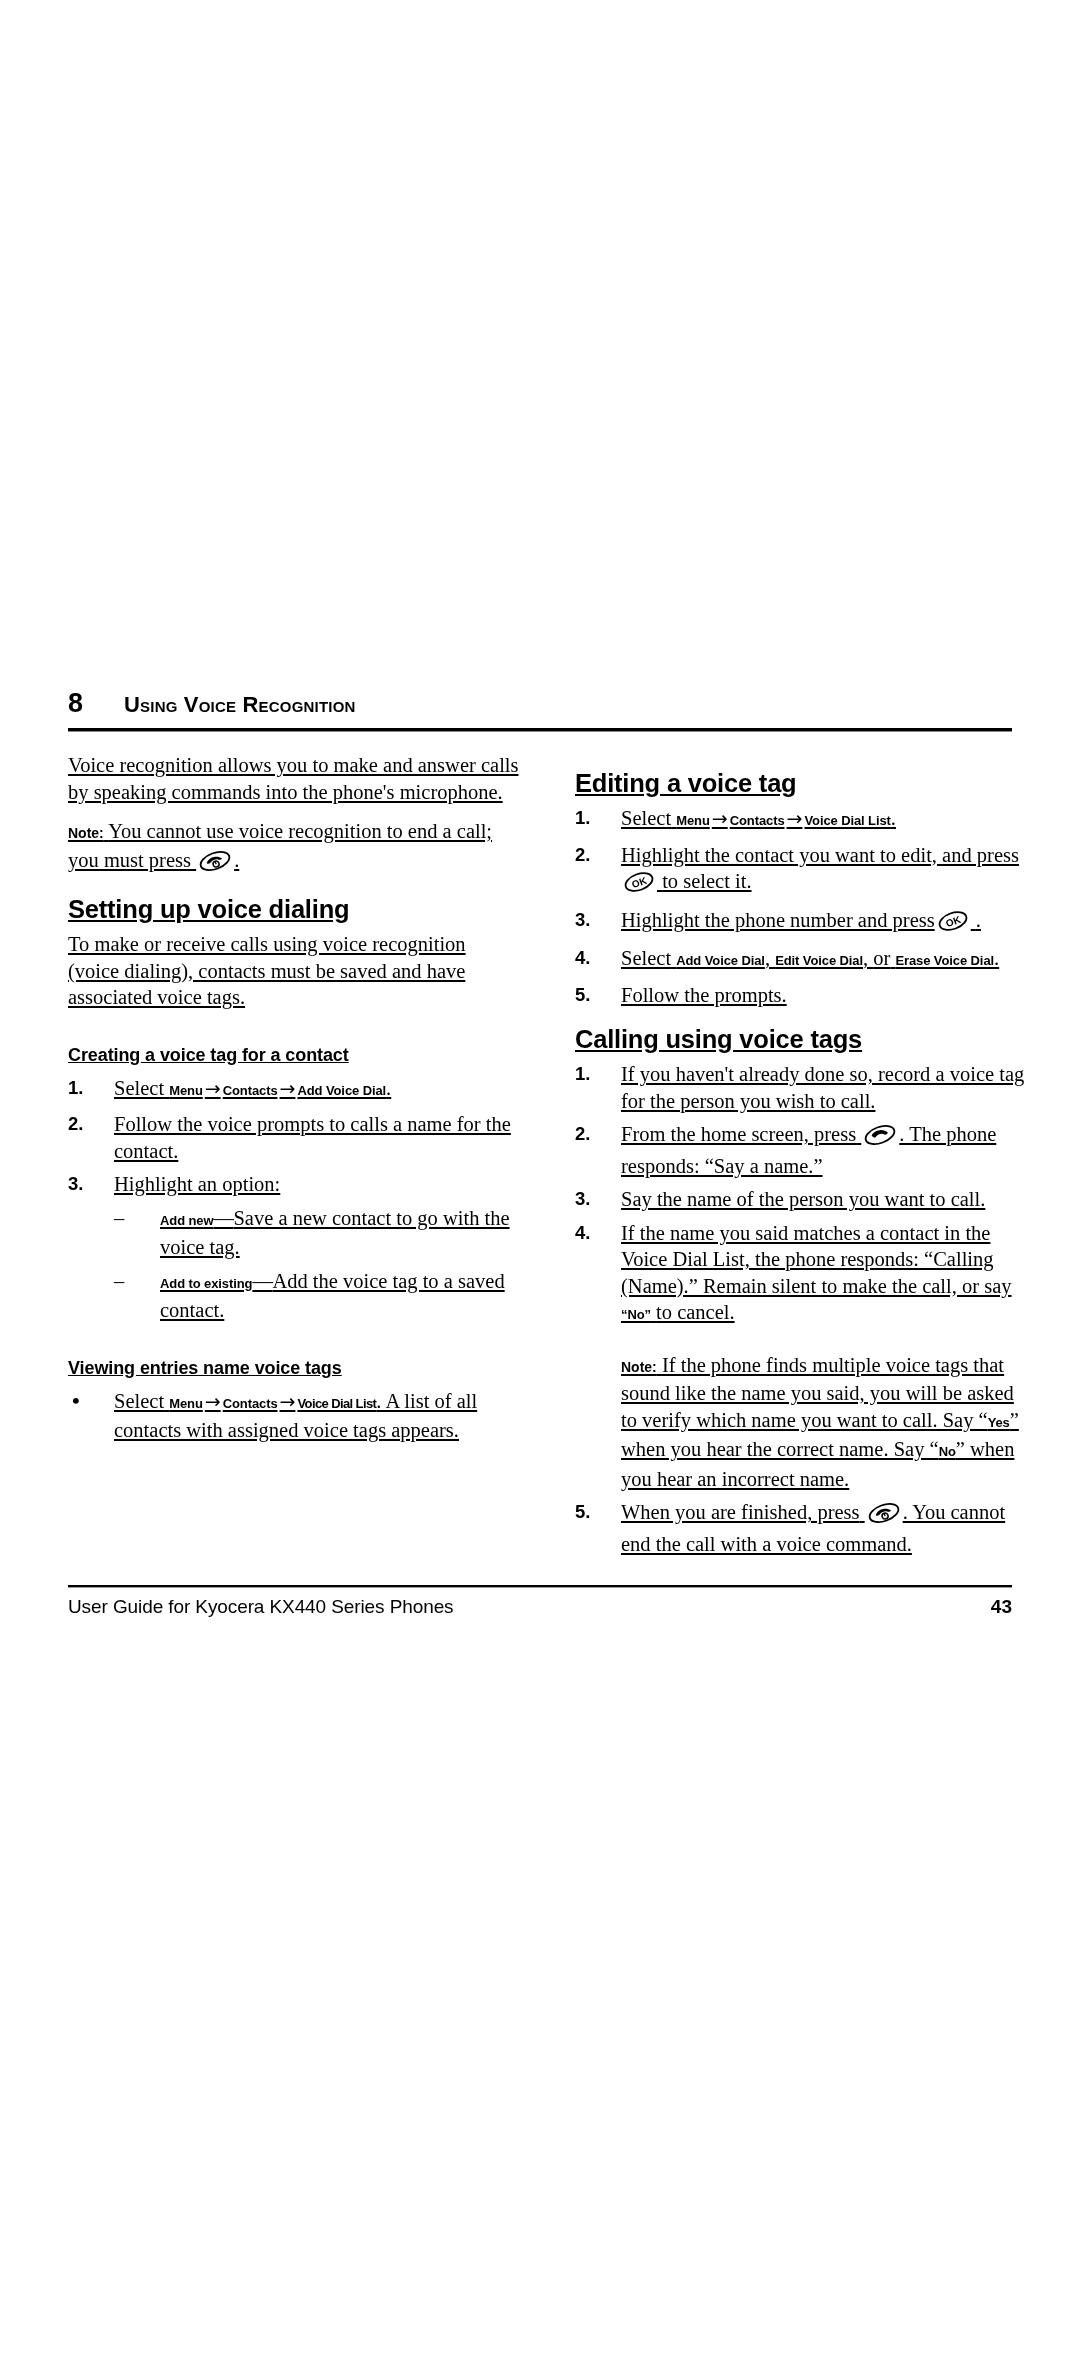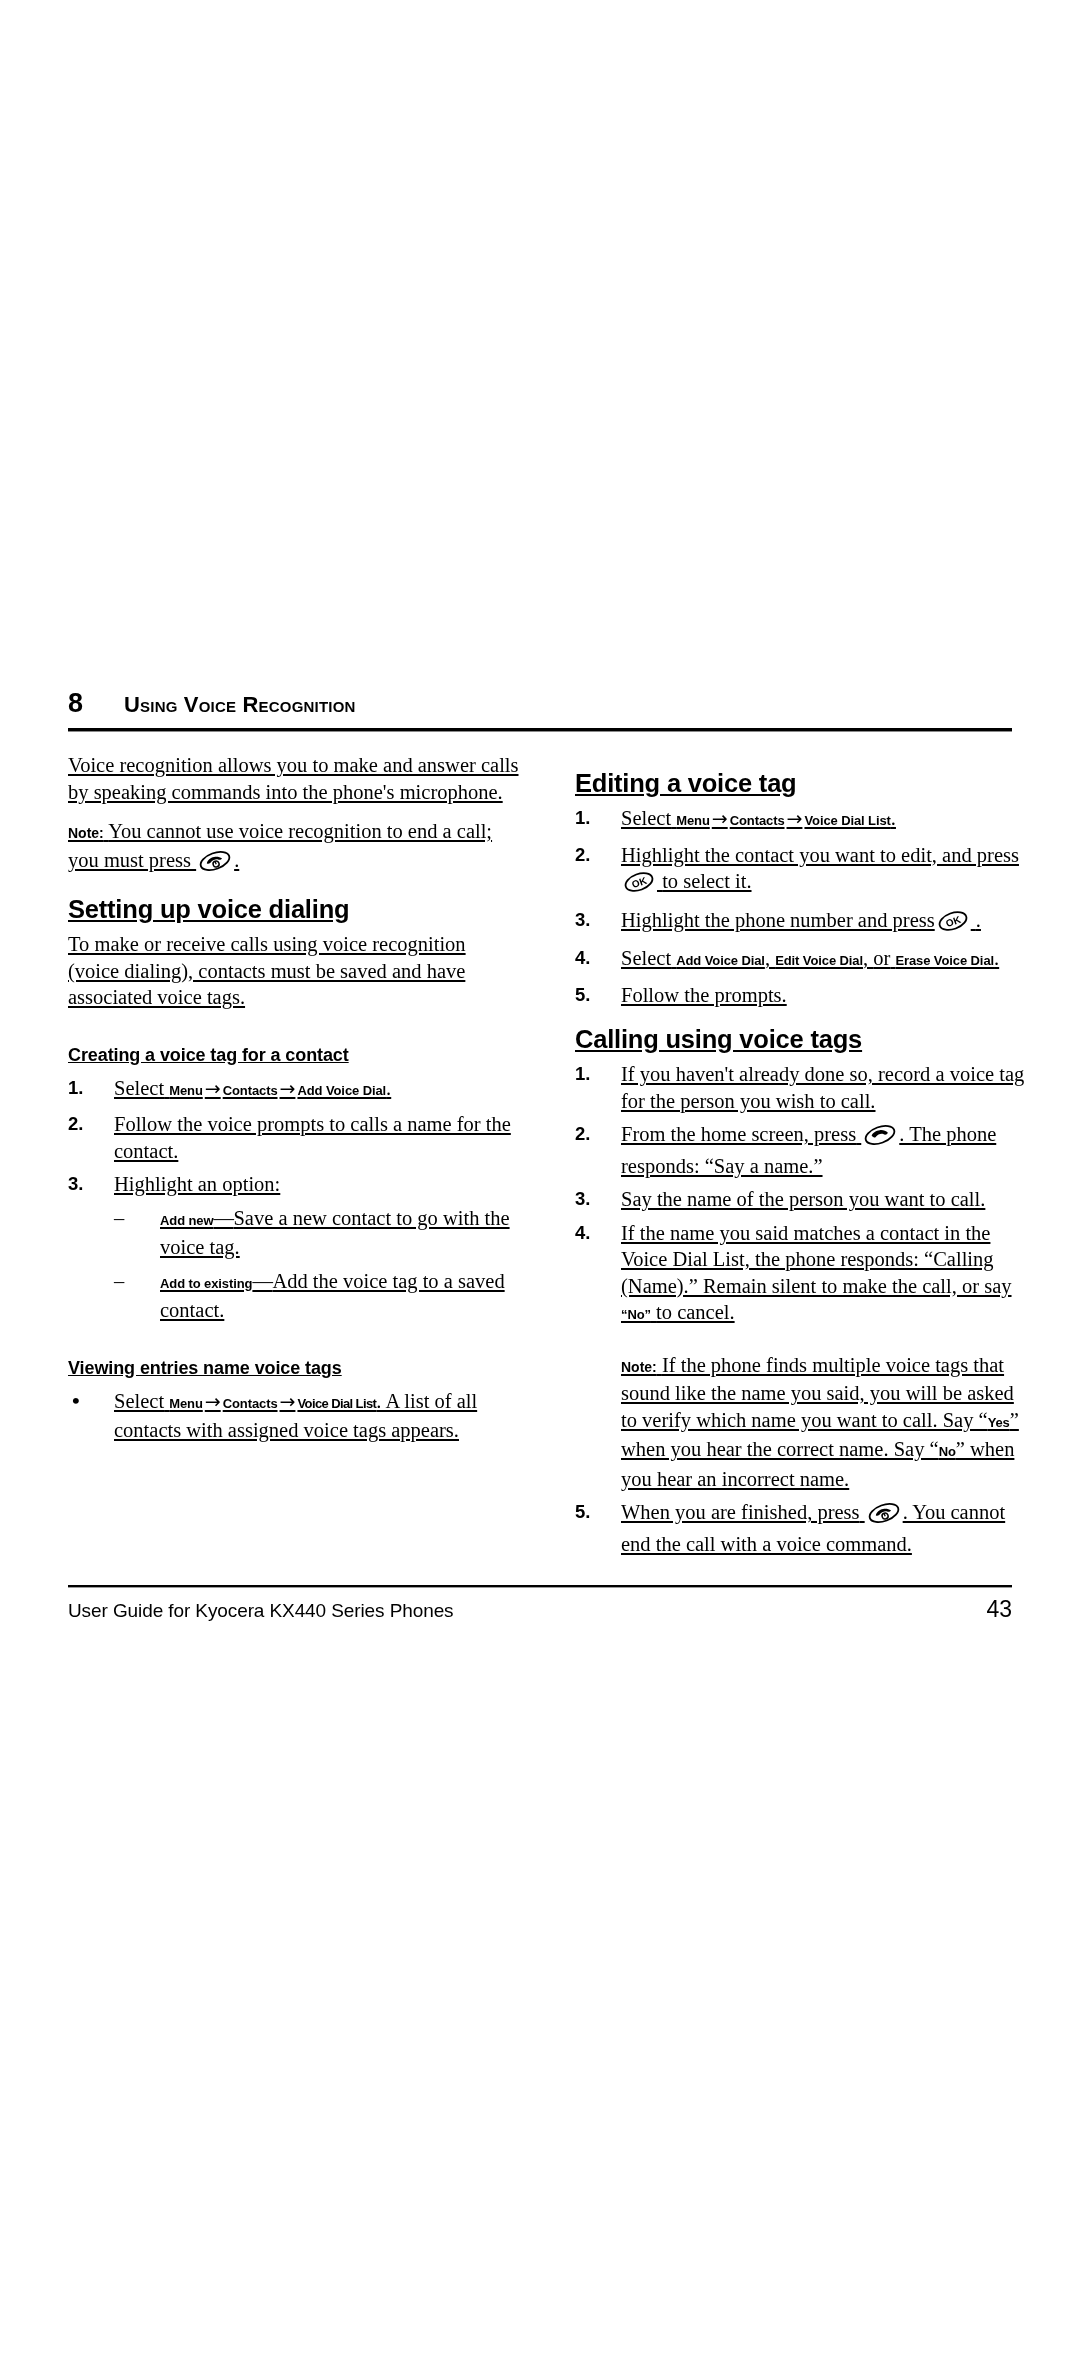--- a/index.html
+++ b/index.html
@@ -192,21 +192,21 @@
     margin-bottom: 8px;
   }
   .footer-row {
     display: flex;
     justify-content: space-between;
     align-items: baseline;
     font-family: "Liberation Sans", "DejaVu Sans", sans-serif;
     font-size: 19px;
   }
   .footer-left { letter-spacing: -0.1px; }
-  .footer-right { font-size: 23px; }
+  .footer-right { font-size: 19px; font-weight: bold; }
 </style>
 </head>
 <body>
 
 <div class="page">
 
   <div class="content-area">
 
     <div class="chapter-head">
       <span class="chapter-num">8</span>

